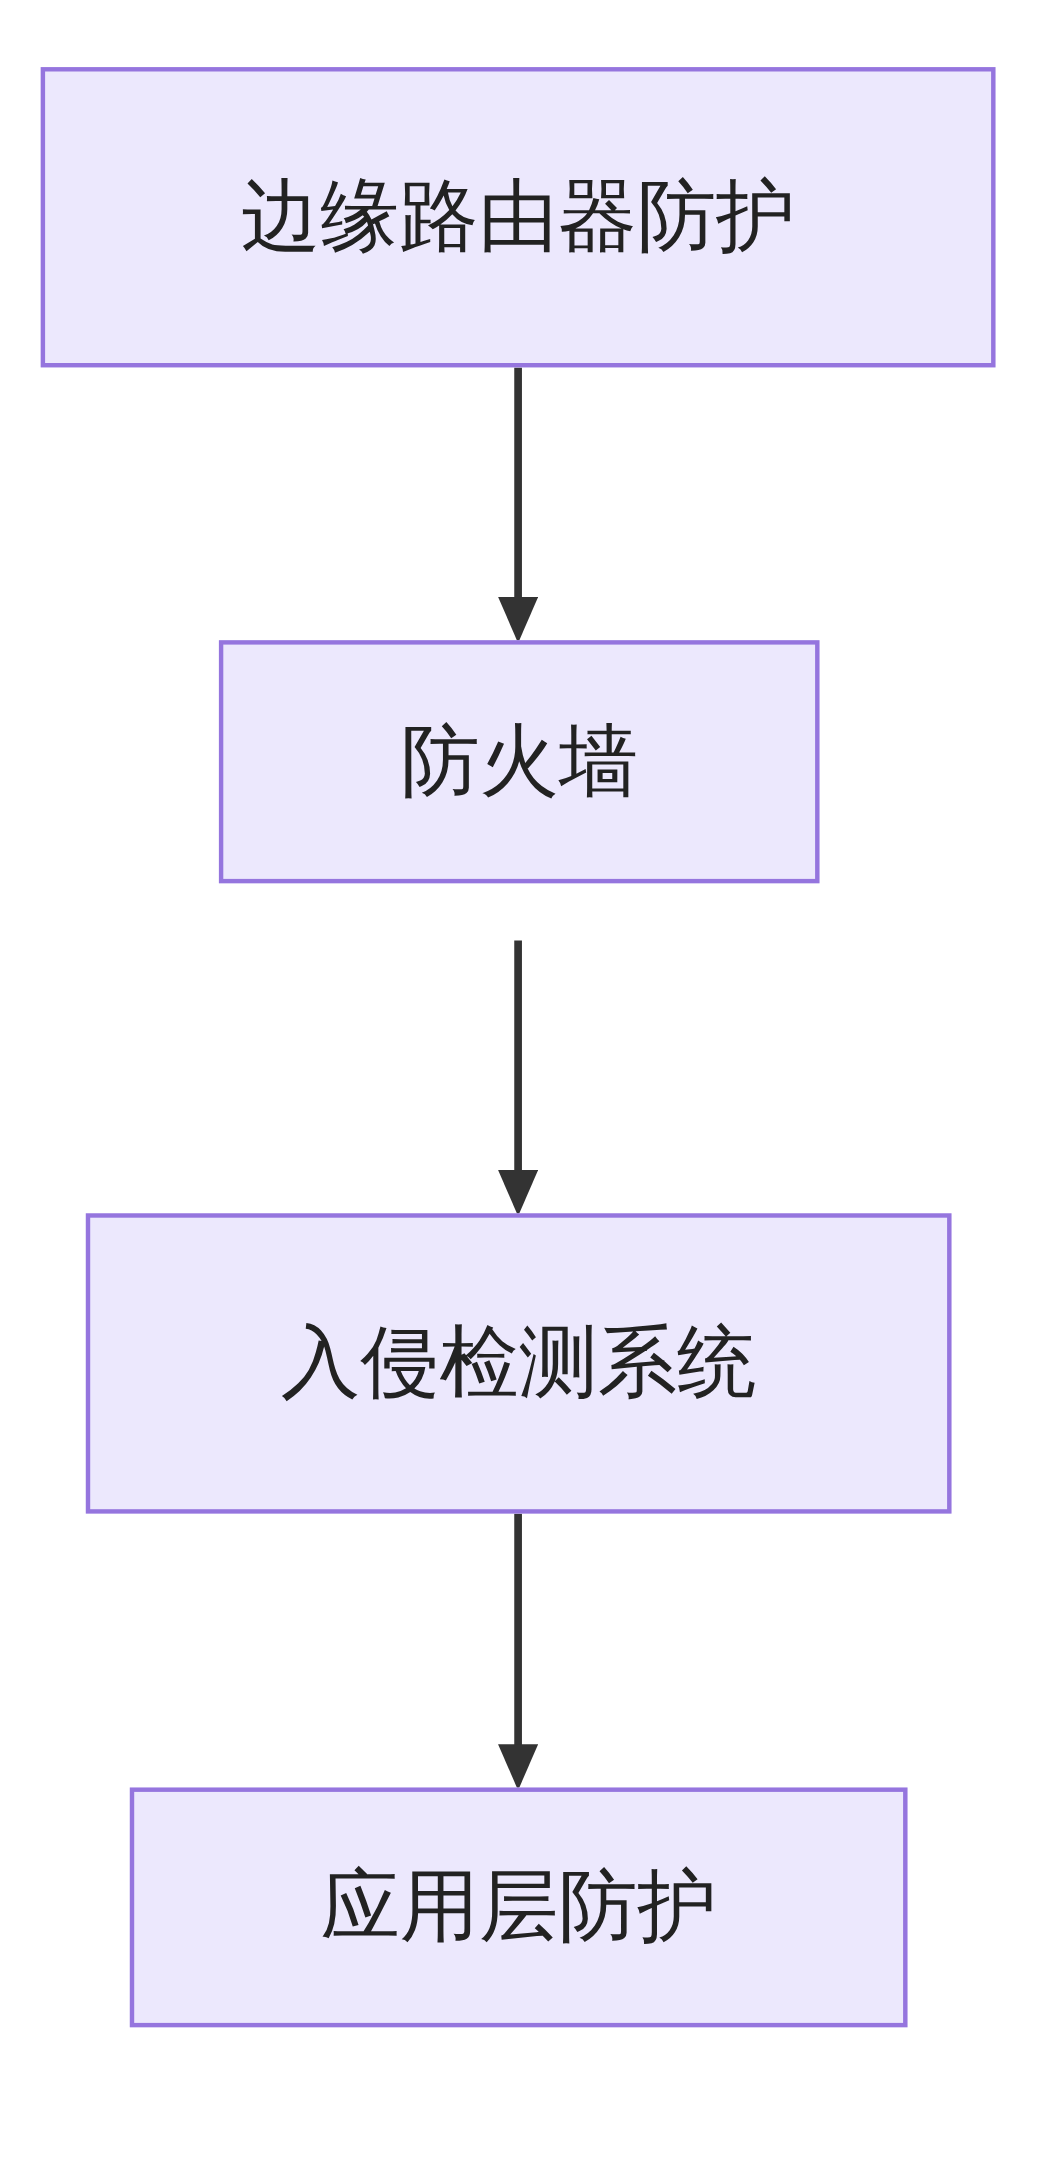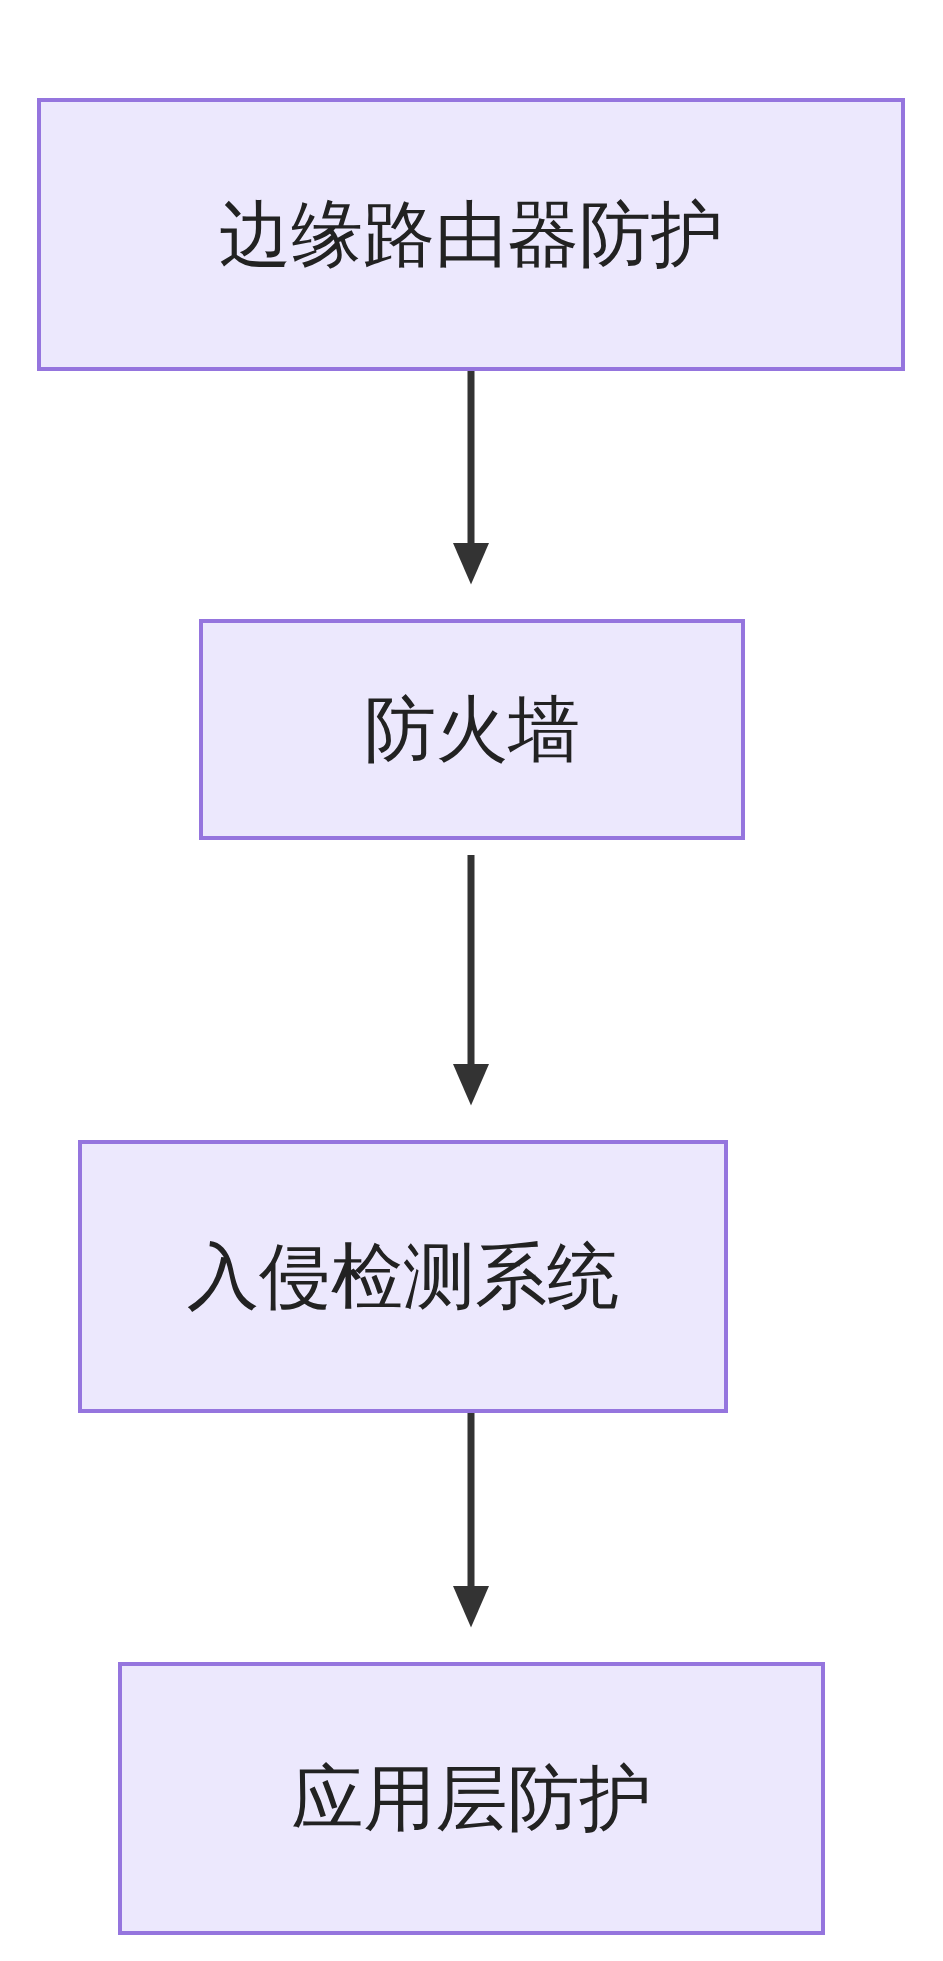--- a/index.html
+++ b/index.html
@@ -25,38 +25,37 @@
 
   .node {
     position: absolute;
     box-sizing: border-box;
     background: #ECE8FD;
     border: 4px solid #9575DE;
     display: flex;
     align-items: center;
     justify-content: center;
     text-align: center;
-    margin-top: 37px;
   }
 
   .node-label {
     font-family: "Liberation Sans", "DejaVu Sans", sans-serif;
     font-size: 72px;
     line-height: 1.1;
     color: #222222;
     letter-spacing: 0px;
     white-space: nowrap;
     font-weight: 400;
   }
 
   
   #node-0 { left: 37px;  top: 61px;   width: 868px; height: 273px; }
   #node-1 { left: 199px; top: 582px;  width: 546px; height: 221px; }
-  #node-2 { left: 78px;  top: 1103px; width: 650px; height: 273px; }
-  #node-3 { left: 118px; top: 1625px; width: 707px; height: 273px; }
+  #node-2 { left: 78px;  top: 1103px; width: 787px; height: 273px; }
+  #node-3 { left: 118px; top: 1625px; width: 707px; height: 218px; }
 
   .edge-layer {
     position: absolute;
     left: 0;
     top: 0;
     width: 943px;
     height: 1961px;
     pointer-events: none;
   }
 </style>

